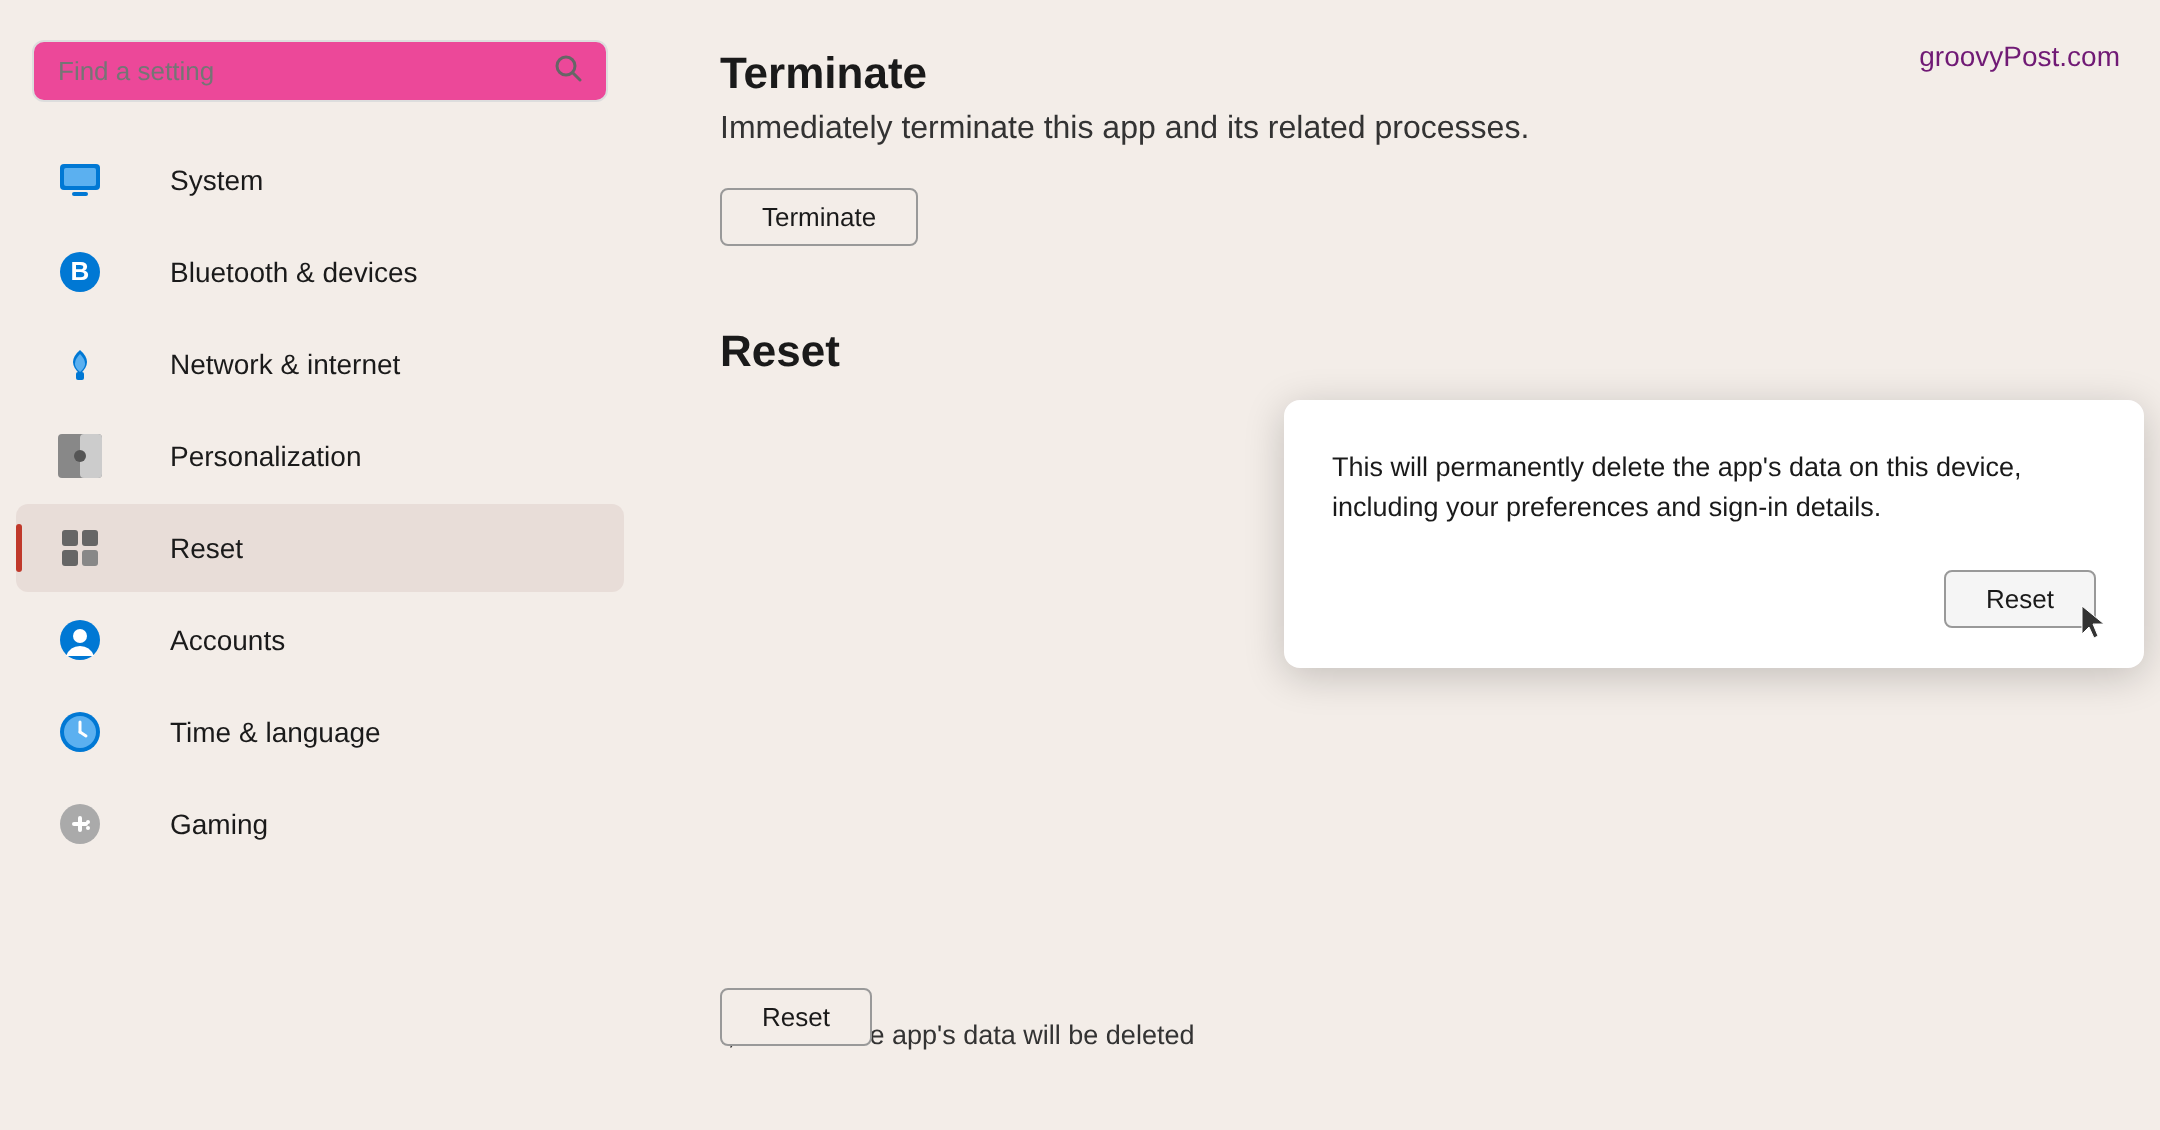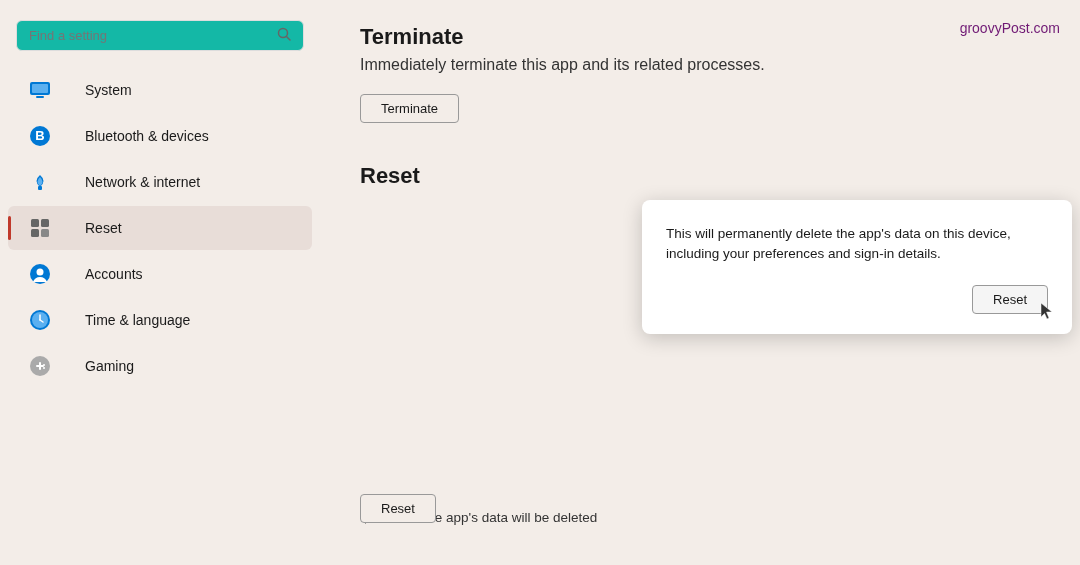--- a/index.html
+++ b/index.html
@@ -29,21 +29,21 @@
       padding: 12px 0;
       display: flex;
       flex-direction: column;
       gap: 0;
     }
 
     .search-box {
       margin: 8px 16px 16px 16px;
       display: flex;
       align-items: center;
-      background: #14b8a6;
+      background: #ec4899;
       border: 1px solid #ddd;
       border-radius: 6px;
       padding: 6px 12px;
       gap: 8px;
     }
 
     .search-box input {
       border: none;
       outline: none;
       background: transparent;
@@ -247,20 +247,30 @@
       <div class="nav-icon">
         <svg width="22" height="22" viewBox="0 0 22 22">
           <path d="M11 4 Q18 10 11 16 Q4 10 11 4Z" fill="#0078d4"></path>
           <path d="M11 6 Q16 11 11 15 Q6 11 11 6Z" fill="#5bb0f0"></path>
           <rect x="9" y="15" width="4" height="4" rx="1" fill="#0078d4"></rect>
         </svg>
       </div>
       <span class="nav-label">Network &amp; internet</span>
     </div>
 
+    <div class="nav-item">
+      <div class="nav-icon">
+        <svg width="22" height="22" viewBox="0 0 22 22">
+          <rect width="22" height="22" rx="2" fill="#888"></rect>
+          <rect x="11" y="0" width="11" height="22" rx="2" fill="#ccc"></rect>
+          <circle cx="11" cy="11" r="3" fill="#555"></circle>
+        </svg>
+      </div>
+      <span class="nav-label">Personalization</span>
+    </div>
 
     <div class="nav-item active">
       <div class="active-bar"></div>
       <div class="nav-icon">
         <svg width="22" height="22" viewBox="0 0 22 22">
           <rect x="2" y="2" width="8" height="8" rx="1.5" fill="#666"></rect>
           <rect x="12" y="2" width="8" height="8" rx="1.5" fill="#666"></rect>
           <rect x="2" y="12" width="8" height="8" rx="1.5" fill="#666"></rect>
           <rect x="12" y="12" width="8" height="8" rx="1.5" fill="#888"></rect>
         </svg>

